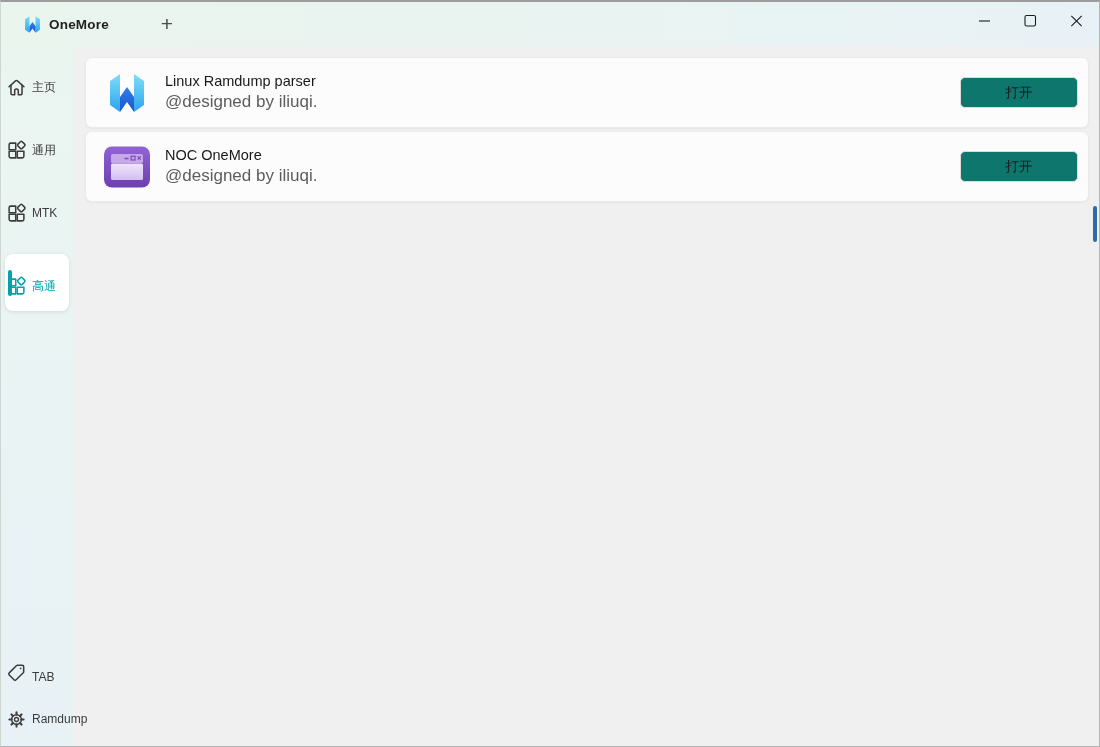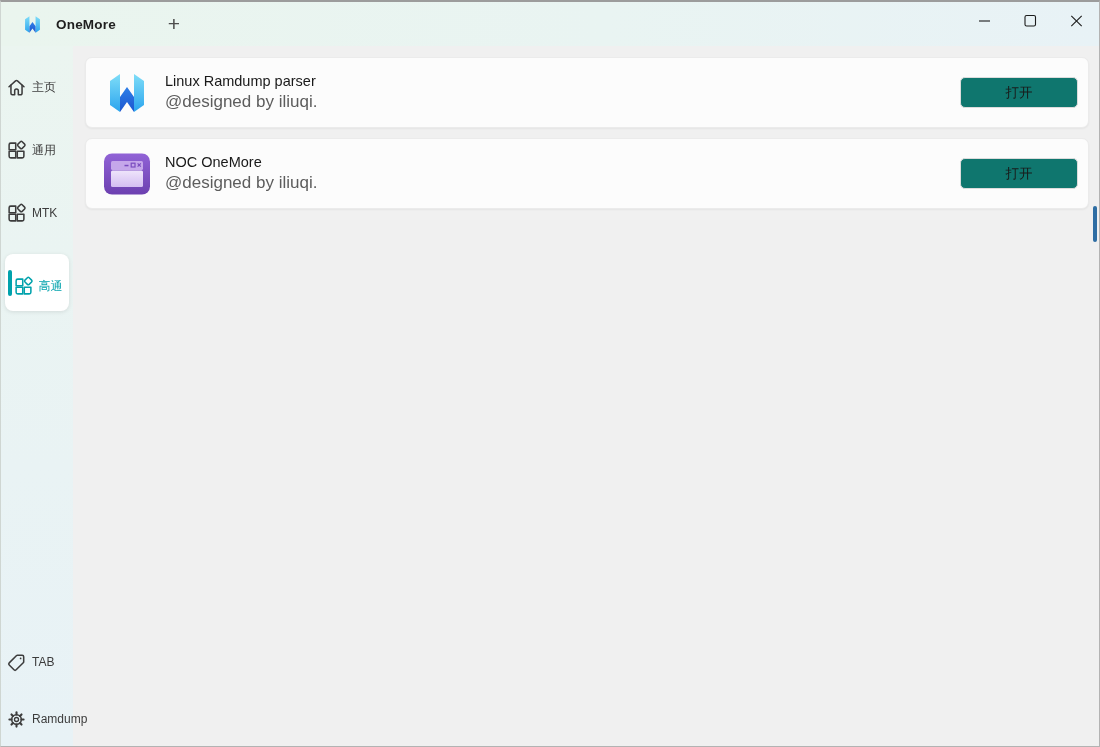--- a/index.html
+++ b/index.html
@@ -23,21 +23,21 @@
   
   .titlebar {
     height: 44px; flex: 0 0 44px;
     display: flex; align-items: center;
     background: linear-gradient(90deg, #eaf5ee 0%, #e9f4f2 55%, #e8f2f6 100%);
     padding-left: 21px;
     user-select: none;
   }
   .titlebar .logo { width: 21px; height: 21px; display: block; }
   .app-title {
-    margin-left: 13px;
+    margin-left: 6px;
     font-size: 13.5px; font-weight: 700; color: #1f1f1f;
     letter-spacing: .2px;
   }
   .new-tab-btn {
     margin-left: 42px;
     width: 32px; height: 32px;
     border: none; background: transparent;
     font-size: 21px; font-weight: 400; color: #4d4d4d;
     line-height: 30px; text-align: center;
     border-radius: 4px; cursor: pointer;
@@ -76,37 +76,36 @@
     position: relative;
   }
   .nav-item .nav-label { font-size: 12px; line-height: 13px; color: #3c3c3c; }
   .nav-item svg { flex: 0 0 auto; }
   .nav-item.selected {
     background: #ffffff;
     box-shadow: 0 1px 4px rgba(0,0,0,.10);
     height: 57px;
     padding-top: 7px;
     color: #00A2AC;
-    justify-content: center;
   }
   .nav-item.selected .nav-label { color: #00A2AC; }
   .sel-pill {
     position: absolute; left: 3px; top: 50%;
     width: 4px; height: 26px; margin-top: -13px;
     background: #00A2AC; border-radius: 2px;
   }
   .sidebar-spacer { flex: 1; }
-  .nav-item.bottom1 { margin-bottom: 13px; }
+  .nav-item.bottom1 { margin-bottom: 13px; align-items: flex-end; }
   .nav-item.bottom2 { margin-bottom: 5px; }
   
   .content {
     flex: 1; min-width: 0;
     background: #f0f0f0;
     padding: 11px 10px 0 12px;
-    display: flex; flex-direction: column; gap: 10px;
+    display: flex; flex-direction: column; gap: 3px;
   }
   .plugin-card {
     height: 71px; flex: 0 0 71px;
     background: #fcfcfc;
     border: 1px solid #ebebeb;
     border-radius: 7px;
     box-shadow: 0 1px 2px rgba(0,0,0,.05);
     display: flex; align-items: center;
     padding: 0 10px 0 17px;
   }

